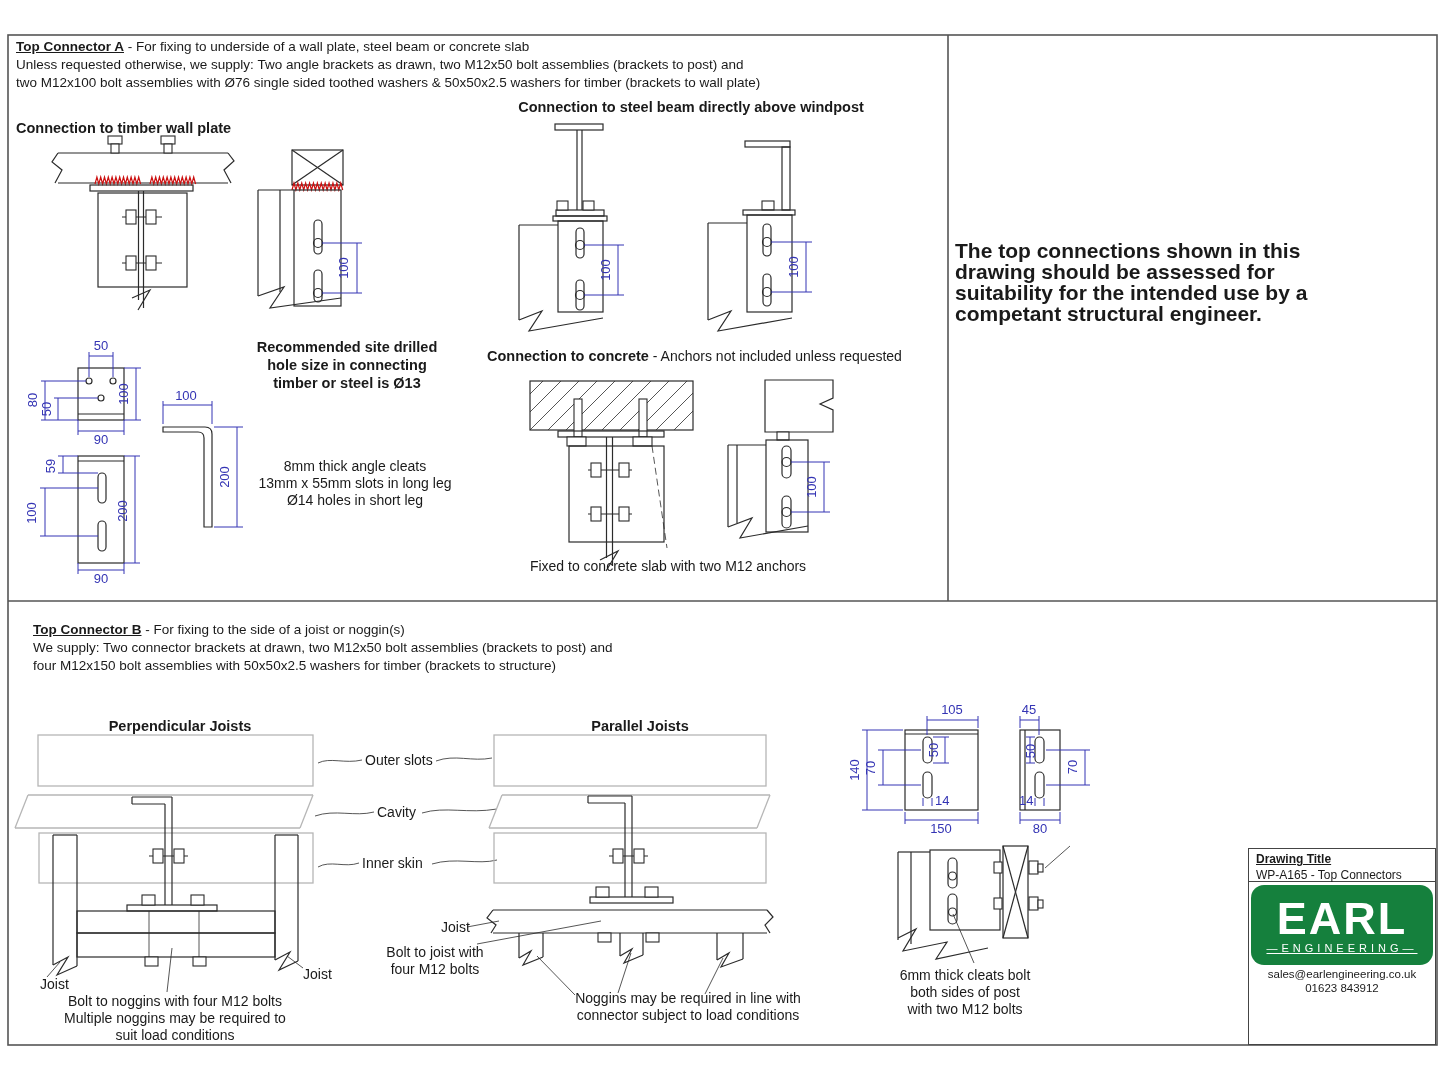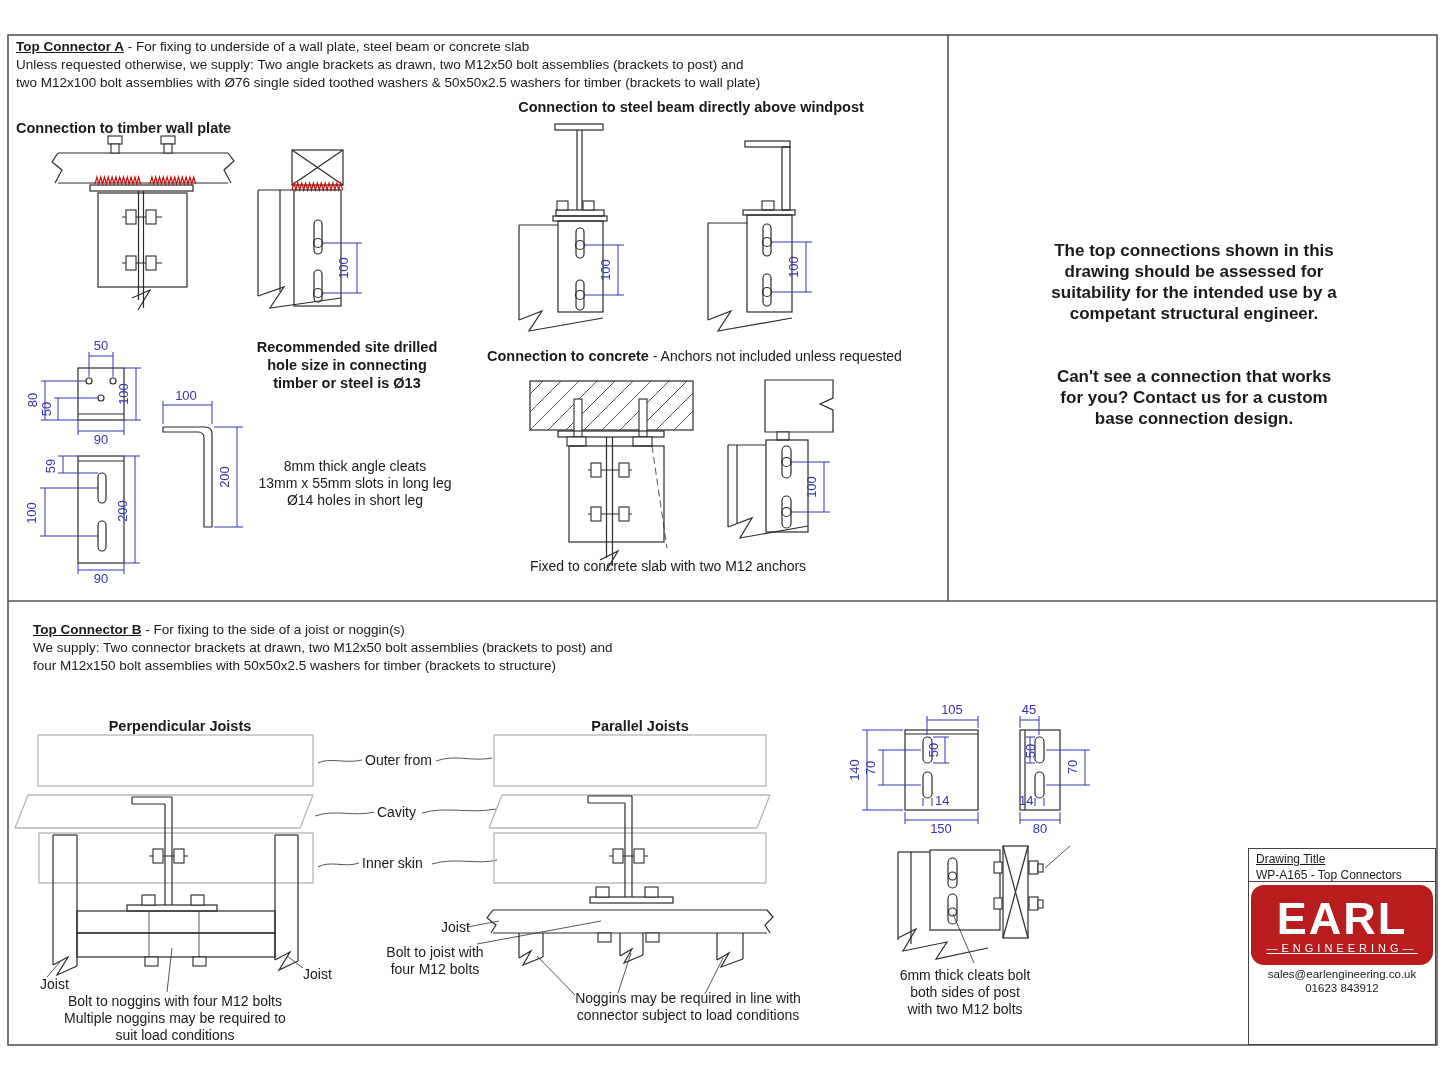--- a/index.html
+++ b/index.html
@@ -7,41 +7,41 @@
         font-family:"Liberation Sans",sans-serif;color:#1a1a1a;overflow:hidden;}
   .abs{position:absolute;}
   .pre{white-space:pre-line;}
   .ctr{text-align:center;}
   .b{font-weight:bold;}
   .u{text-decoration:underline;}
   .hdr{font-size:13.5px;line-height:18px;}
   .dhead{font-size:14.5px;font-weight:bold;}
   .cap{font-size:14px;line-height:17px;}
   .lbl{font-size:14px;}
-  .notes{font-size:17px;font-weight:bold;line-height:21px;text-align:center;}
+  .notes{font-size:21px;font-weight:bold;line-height:21px;text-align:left;}
   .notes div{margin-bottom:21px;}
   svg{position:absolute;left:0;top:0;}
   .ln{stroke:#2b2b2b;stroke-width:1.2;fill:none;}
   .thin{stroke:#2b2b2b;stroke-width:0.8;fill:none;}
   .fw{fill:#fff;stroke:#2b2b2b;stroke-width:1.1;}
   .gray{stroke:#b6b6b6;stroke-width:1.3;fill:none;}
   .red{stroke:#cc1111;stroke-width:1.2;fill:none;}
   .blue{stroke:#3434b4;stroke-width:1;fill:none;}
   .dimt{fill:#3434b4;font-size:13px;font-family:"Liberation Sans",sans-serif;}
   .bord{stroke:#555;stroke-width:1.6;fill:none;}
   
   .tblock{left:1248px;top:848px;width:188px;height:197px;border:1.5px solid #444;
           box-sizing:border-box;font-size:12px;background:#fff;}
   .tb-row1{padding:3px 7px 2px 7px;border-bottom:1.5px solid #444;height:33px;box-sizing:border-box;}
   .tb-row2{display:flex;border-bottom:1.5px solid #444;height:40px;box-sizing:border-box;}
   .tb-c1{width:90px;border-right:1.5px solid #444;padding:3px 7px;box-sizing:border-box;}
   .tb-c2{flex:1;padding:3px 7px;box-sizing:border-box;}
-  .tb-lab{font-weight:normal;text-decoration:underline;}
+  .tb-lab{font-weight:bold;text-decoration:underline;}
   .tb-val{margin-top:2px;}
-  .logo{margin:3px 2px 2px 2px;background:#b91c1c;border-radius:13px;height:80px;
+  .logo{margin:3px 2px 2px 2px;background:#15803d;border-radius:13px;height:80px;
         color:#fff;display:flex;flex-direction:column;align-items:center;justify-content:center;}
   .logo-main{font-size:45px;font-weight:bold;letter-spacing:2px;line-height:44px;}
   .logo-sub{font-size:11px;letter-spacing:4px;margin-top:1px;text-decoration:underline;}
   .tb-contact{text-align:center;font-size:11.5px;line-height:14px;margin-top:2px;}
 </style>
 </head>
 <body>
 
 <div class="page">
 
@@ -451,35 +451,32 @@
   <span class="b" style="font-size:14.5px;">Connection to concrete</span><span> - Anchors not included unless requested</span>
 </div>
 
 <div class="abs cap ctr" style="left:522px;top:558px;width:292px;">Fixed to concrete slab with two M12 anchors</div>
 
 <div class="abs notes pre" style="left:955px;top:219px;width:478px;">
   <div>The top connections shown in this
 drawing should be assessed for
 suitability for the intended use by a
 competant structural engineer.</div>
-  <div>Can't see a connection that works
-for you?  Contact us for a custom
-base connection design.</div>
 </div>
 
 <div class="abs hdr" style="left:33px;top:621px;width:830px;">
   <div><span class="b u">Top Connector B</span><span> - For fixing to the side of a joist or noggin(s)</span></div>
   <div>We supply: Two connector brackets at drawn, two M12x50 bolt assemblies (brackets to post) and</div>
   <div>four M12x150 bolt assemblies with 50x50x2.5 washers for timber (brackets to structure)</div>
 </div>
 
 <div class="abs dhead ctr" style="left:55px;top:718px;width:250px;">Perpendicular Joists</div>
 <div class="abs dhead ctr" style="left:490px;top:718px;width:300px;">Parallel Joists</div>
 
-<div class="abs lbl" style="left:365px;top:752px;">Outer from</div>
+<div class="abs lbl" style="left:365px;top:752px;">Outer slots</div>
 <div class="abs lbl" style="left:377px;top:804px;">Cavity</div>
 <div class="abs lbl" style="left:362px;top:855px;">Inner skin</div>
 
 <div class="abs lbl" style="left:40px;top:976px;">Joist</div>
 <div class="abs lbl" style="left:303px;top:966px;">Joist</div>
 <div class="abs lbl" style="left:441px;top:919px;">Joist</div>
 
 <div class="abs cap ctr pre" style="left:55px;top:993px;width:240px;">Bolt to noggins with four M12 bolts
 Multiple noggins may be required to
 suit load conditions</div>

